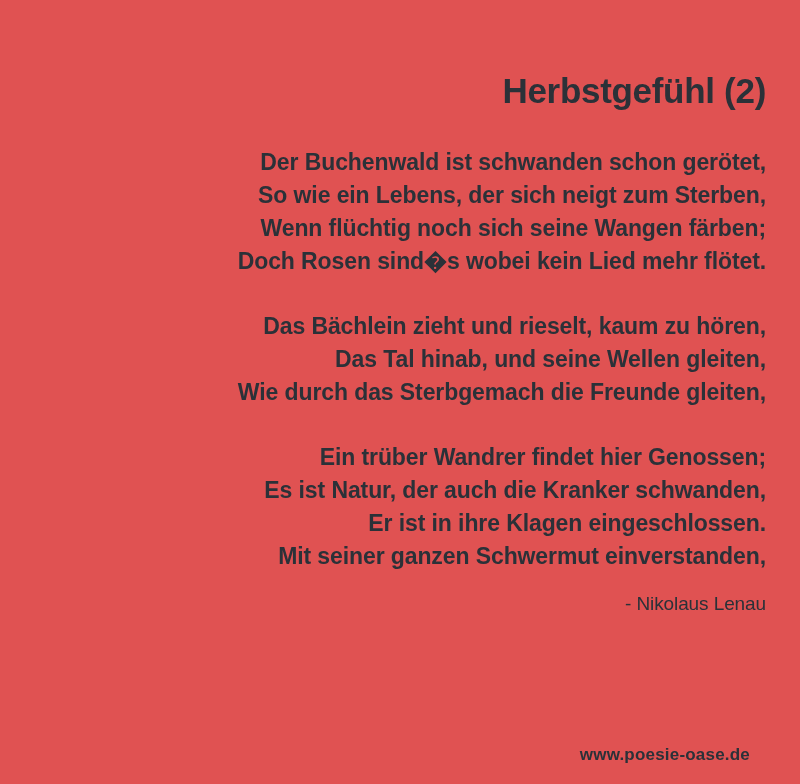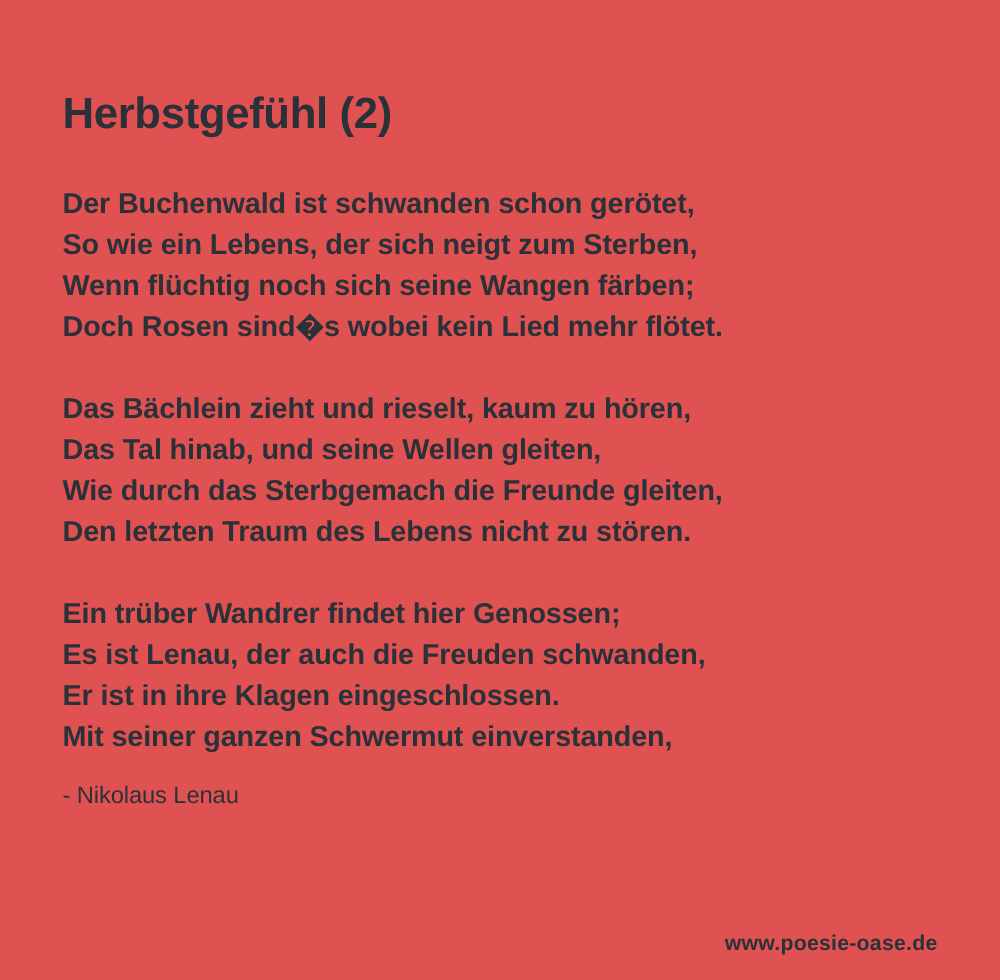--- a/index.html
+++ b/index.html
@@ -13,20 +13,21 @@
     font-family: "Liberation Sans", sans-serif;
     overflow: hidden;
   }
   .card {
     position: relative;
     box-sizing: border-box;
     width: 800px;
     height: 784px;
     background: #e05252;
     padding: 50px 34px 0 50px;
+    text-align: right;
   }
   .poem-title {
     margin: 0;
     padding-top: 20px;
     font-size: 35px;
     font-weight: bold;
     color: #2b3138;
     letter-spacing: -0.3px;
     line-height: 1.2;
   }
@@ -77,26 +78,25 @@
       <div class="verse-line">Der Buchenwald ist schwanden schon gerötet,</div>
       <div class="verse-line">So wie ein Lebens, der sich neigt zum Sterben,</div>
       <div class="verse-line">Wenn flüchtig noch sich seine Wangen färben;</div>
       <div class="verse-line">Doch Rosen sind�s wobei kein Lied mehr flötet.</div>
     </div>
 
     <div class="stanza">
       <div class="verse-line">Das Bächlein zieht und rieselt, kaum zu hören,</div>
       <div class="verse-line">Das Tal hinab, und seine Wellen gleiten,</div>
       <div class="verse-line">Wie durch das Sterbgemach die Freunde gleiten,</div>
-      <div class="verse-line">Den letzten Traum des Lebens nicht zu stören.</div>
     </div>
 
     <div class="stanza">
       <div class="verse-line">Ein trüber Wandrer findet hier Genossen;</div>
-      <div class="verse-line">Es ist Lenau, der auch die Freuden schwanden,</div>
+      <div class="verse-line">Es ist Natur, der auch die Kranker schwanden,</div>
       <div class="verse-line">Er ist in ihre Klagen eingeschlossen.</div>
       <div class="verse-line">Mit seiner ganzen Schwermut einverstanden,</div>
     </div>
 
   </div>
 
   <div class="poem-author">- Nikolaus Lenau</div>
 
   <div class="site-credit">www.poesie-oase.de</div>
 

